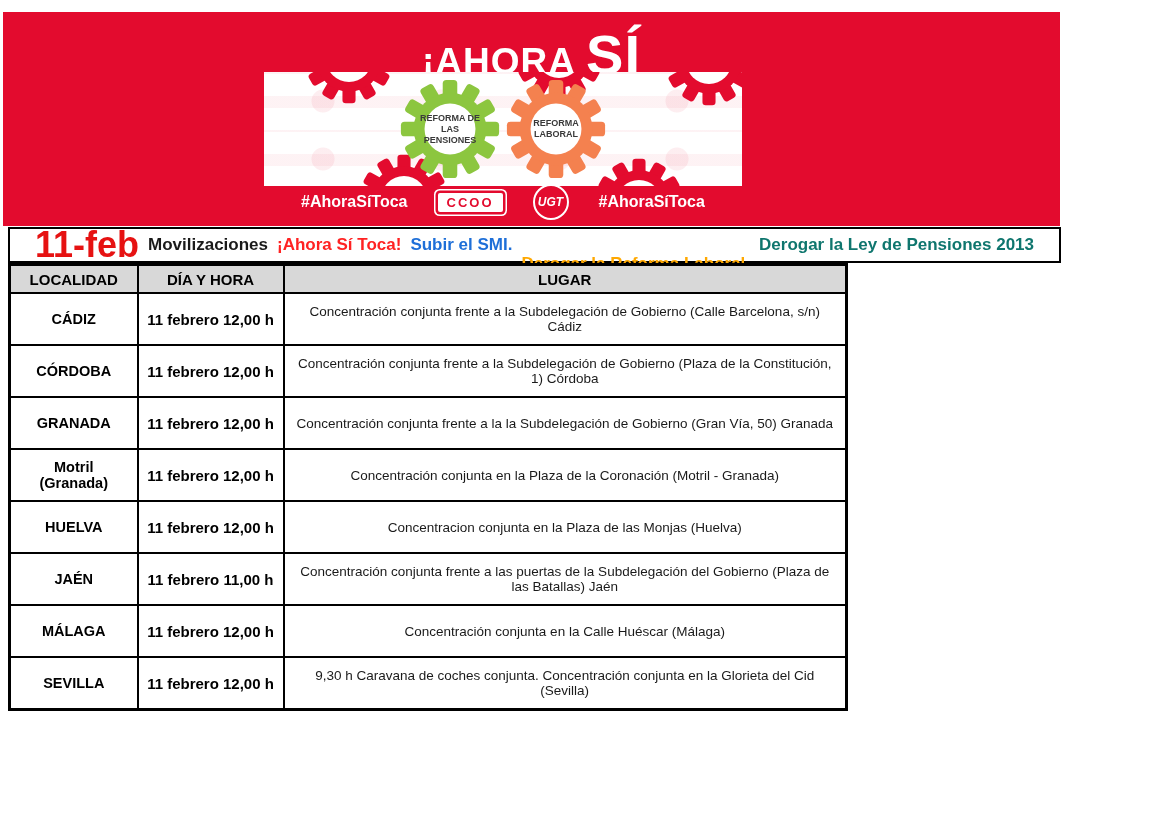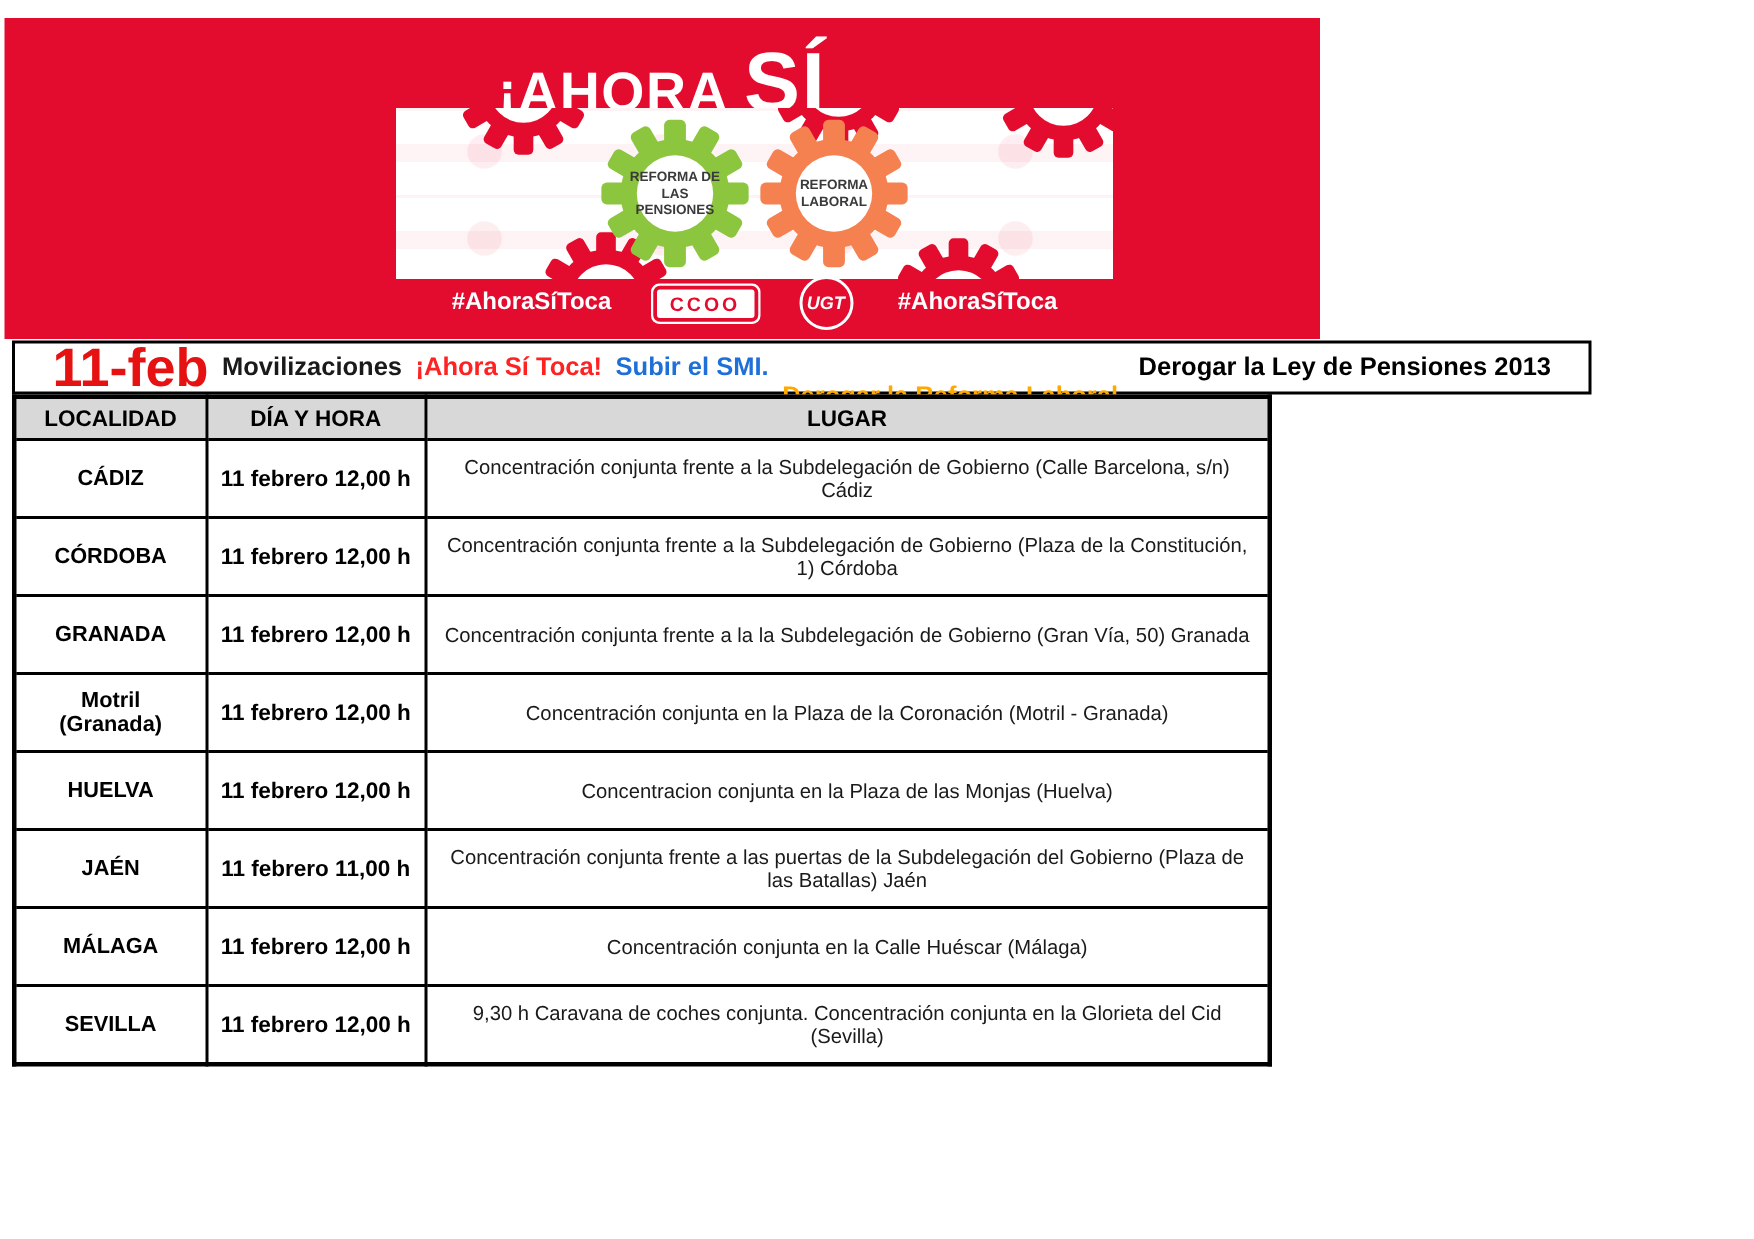--- a/index.html
+++ b/index.html
@@ -1,20 +1,20 @@
 <!DOCTYPE html>
 <html><head>
 <meta charset="utf-8">
 <style>
   html,body{margin:0;padding:0;background:#fff;}
   .page{position:relative;width:1169px;height:826px;background:#fff;overflow:hidden;
         font-family:"Liberation Sans",sans-serif;color:#000;}
 
   
-  .banner{position:absolute;left:3px;top:12px;width:877px;height:214px;}
+  .banner{position:absolute;left:3px;top:12px;width:1057px;height:214px;}
   .banner-bg{position:absolute;inset:0;}
   .banner-title{position:absolute;left:0;top:10px;width:100%;display:flex;
         justify-content:center;align-items:baseline;gap:10px;color:#fff;font-weight:bold;}
   .banner-title .t-normal{font-size:37px;letter-spacing:1px;}
   .banner-title .t-big{font-size:56px;letter-spacing:1px;}
 
   .gearbox{position:absolute;left:261px;top:60px;width:478px;height:114px;background:#fff;
         overflow:hidden;
         background-image:
           radial-gradient(circle, rgba(228,10,46,0.07) 11px, transparent 12px),
@@ -148,21 +148,21 @@
       <span class="seg-large" style="color: rgb(230, 18, 18);">11-feb</span>
 
       <span style="color: rgb(26, 26, 26);">Movilizaciones</span>
 
       <span style="color: rgb(255, 34, 34);">¡Ahora Sí Toca!</span>
 
       <span style="color: rgb(30, 111, 216);">Subir el SMI.</span>
 
       <span style="color: rgb(255, 168, 0); margin-top: 38px;">Derogar la Reforma Laboral.</span>
 
-      <span style="color: #000000;">Derogar la Ley de Pensiones 2013</span>
+      <span style="color: #0f766e;">Derogar la Ley de Pensiones 2013</span>
     </div>
 
   <table class="mob">
     <colgroup>
       <col class="col-loc">
         <col class="col-hora">
         <col class="col-lugar">
     </colgroup>
     <thead>
       <tr>

